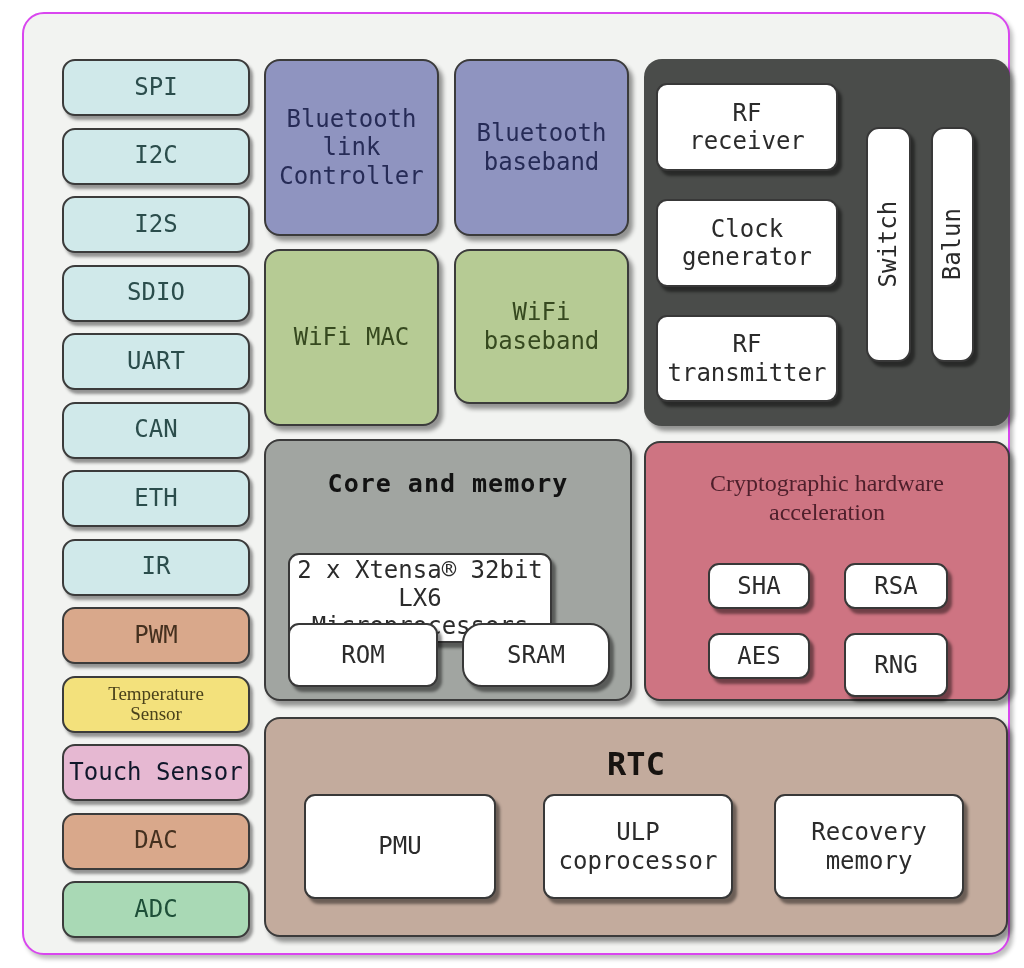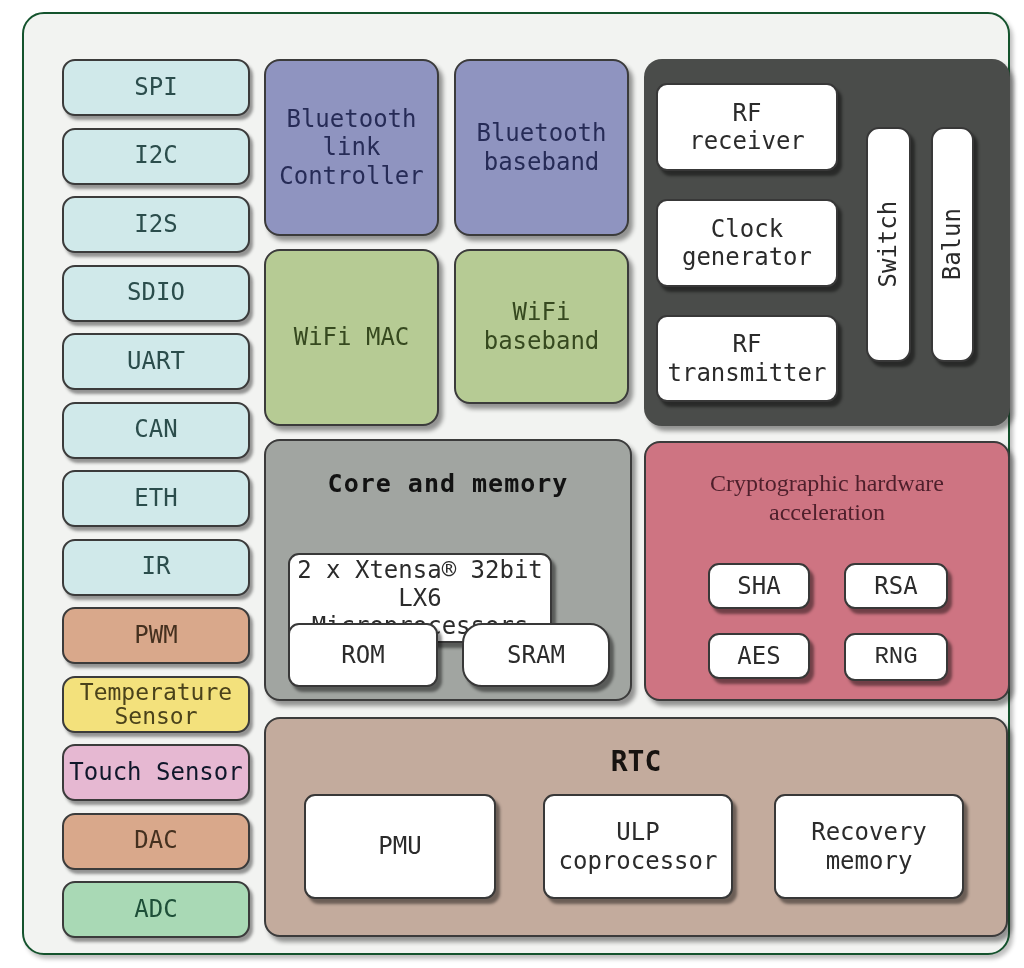--- a/index.html
+++ b/index.html
@@ -3,40 +3,40 @@
 <meta charset="utf-8">
 <style>
   html,body{margin:0;padding:0;}
   body{
     width:1024px;height:968px;position:relative;background:#ffffff;
     font-family:"DejaVu Sans Mono","Liberation Mono",monospace;
     -webkit-font-smoothing:antialiased;
   }
   .frame{
     position:absolute;left:22px;top:12px;width:984px;height:939px;
-    background:#f2f3f1;border:2px solid #14532d;border-radius:22px;
+    background:#f2f3f1;border:2px solid #d946ef;border-radius:22px;
     box-shadow:3px 4px 4px rgba(0,0,0,0.25);
   }
   
   .periph-col{
     position:absolute;left:38px;top:45px;width:188px;
     display:flex;flex-direction:column;gap:11.5px;
   }
   .periph{
     height:57px;box-sizing:border-box;border:2.5px solid #3b3b3b;border-radius:13px;
     display:flex;align-items:center;justify-content:center;text-align:center;
     font-size:24px;white-space:pre-line;line-height:1.05;
     box-shadow:3px 4px 3px rgba(30,30,30,0.45);
   }
   .c-cyan  {background:#d0e9ea;color:#2b4d4c;}
   .c-salmon{background:#d9a88b;color:#44301f;}
   .c-yellow{background:#f3e17c;color:#4a421b;}
   .c-pink  {background:#e6b8d2;color:#0f172a;}
   .c-mint  {background:#a9d9b5;color:#1e4f38;}
-  .periph.small{font-size:23px;}
+  .periph.small{font-size:19px;font-family:Liberation Serif, serif;}
   
   .block{
     position:absolute;box-sizing:border-box;border:2.5px solid #3b3b3b;
     border-radius:16px;box-shadow:4px 5px 4px rgba(30,30,30,0.45);
     display:flex;align-items:center;justify-content:center;text-align:center;
     white-space:pre-line;font-size:24px;line-height:1.18;
   }
   .bt  {background:#8f94c0;color:#262b56;}
   .wifi{background:#b6cb94;color:#36491f;}
   .b-btlc{left:240px;top:45px;width:175px;height:177px;}
@@ -79,30 +79,30 @@
     background:#ce7482;border:2px solid #3b3b3b;border-radius:16px;
     box-shadow:4px 5px 4px rgba(30,30,30,0.45);
   }
   .crypto-title{
     position:absolute;left:0;top:26px;width:100%;text-align:center;
     font-size:24px;color:#4e1f2b;white-space:pre-line;line-height:1.2;font-family:Liberation Serif, serif;
   }
   .sha{left:62px;top:120px;width:102px;height:46px;}
   .rsa{left:198px;top:120px;width:104px;height:46px;}
   .aes{left:62px;top:190px;width:102px;height:46px;}
-  .rng{left:198px;top:190px;width:104px;height:48px;font-family:Liberation Mono, monospace;}
+  .rng{left:198px;top:190px;width:104px;height:64px;}
   
   .rtc{
     position:absolute;left:240px;top:703px;width:744px;height:220px;box-sizing:border-box;
     background:#c3ab9d;border:2px solid #3b3b3b;border-radius:16px;
     box-shadow:4px 5px 4px rgba(30,30,30,0.45);
   }
   .rtc-title{
     position:absolute;left:0;top:26px;width:100%;text-align:center;
-    font-size:28px;font-weight:bold;color:#171310;
+    font-size:32px;font-weight:bold;color:#171310;
   }
   .pmu{left:38px;top:75px;width:192px;height:105px;}
   .ulp{left:277px;top:75px;width:190px;height:105px;}
   .rec{left:508px;top:75px;width:190px;height:105px;}
 </style>
 </head>
 <body>
 
 <div class="frame">
 

